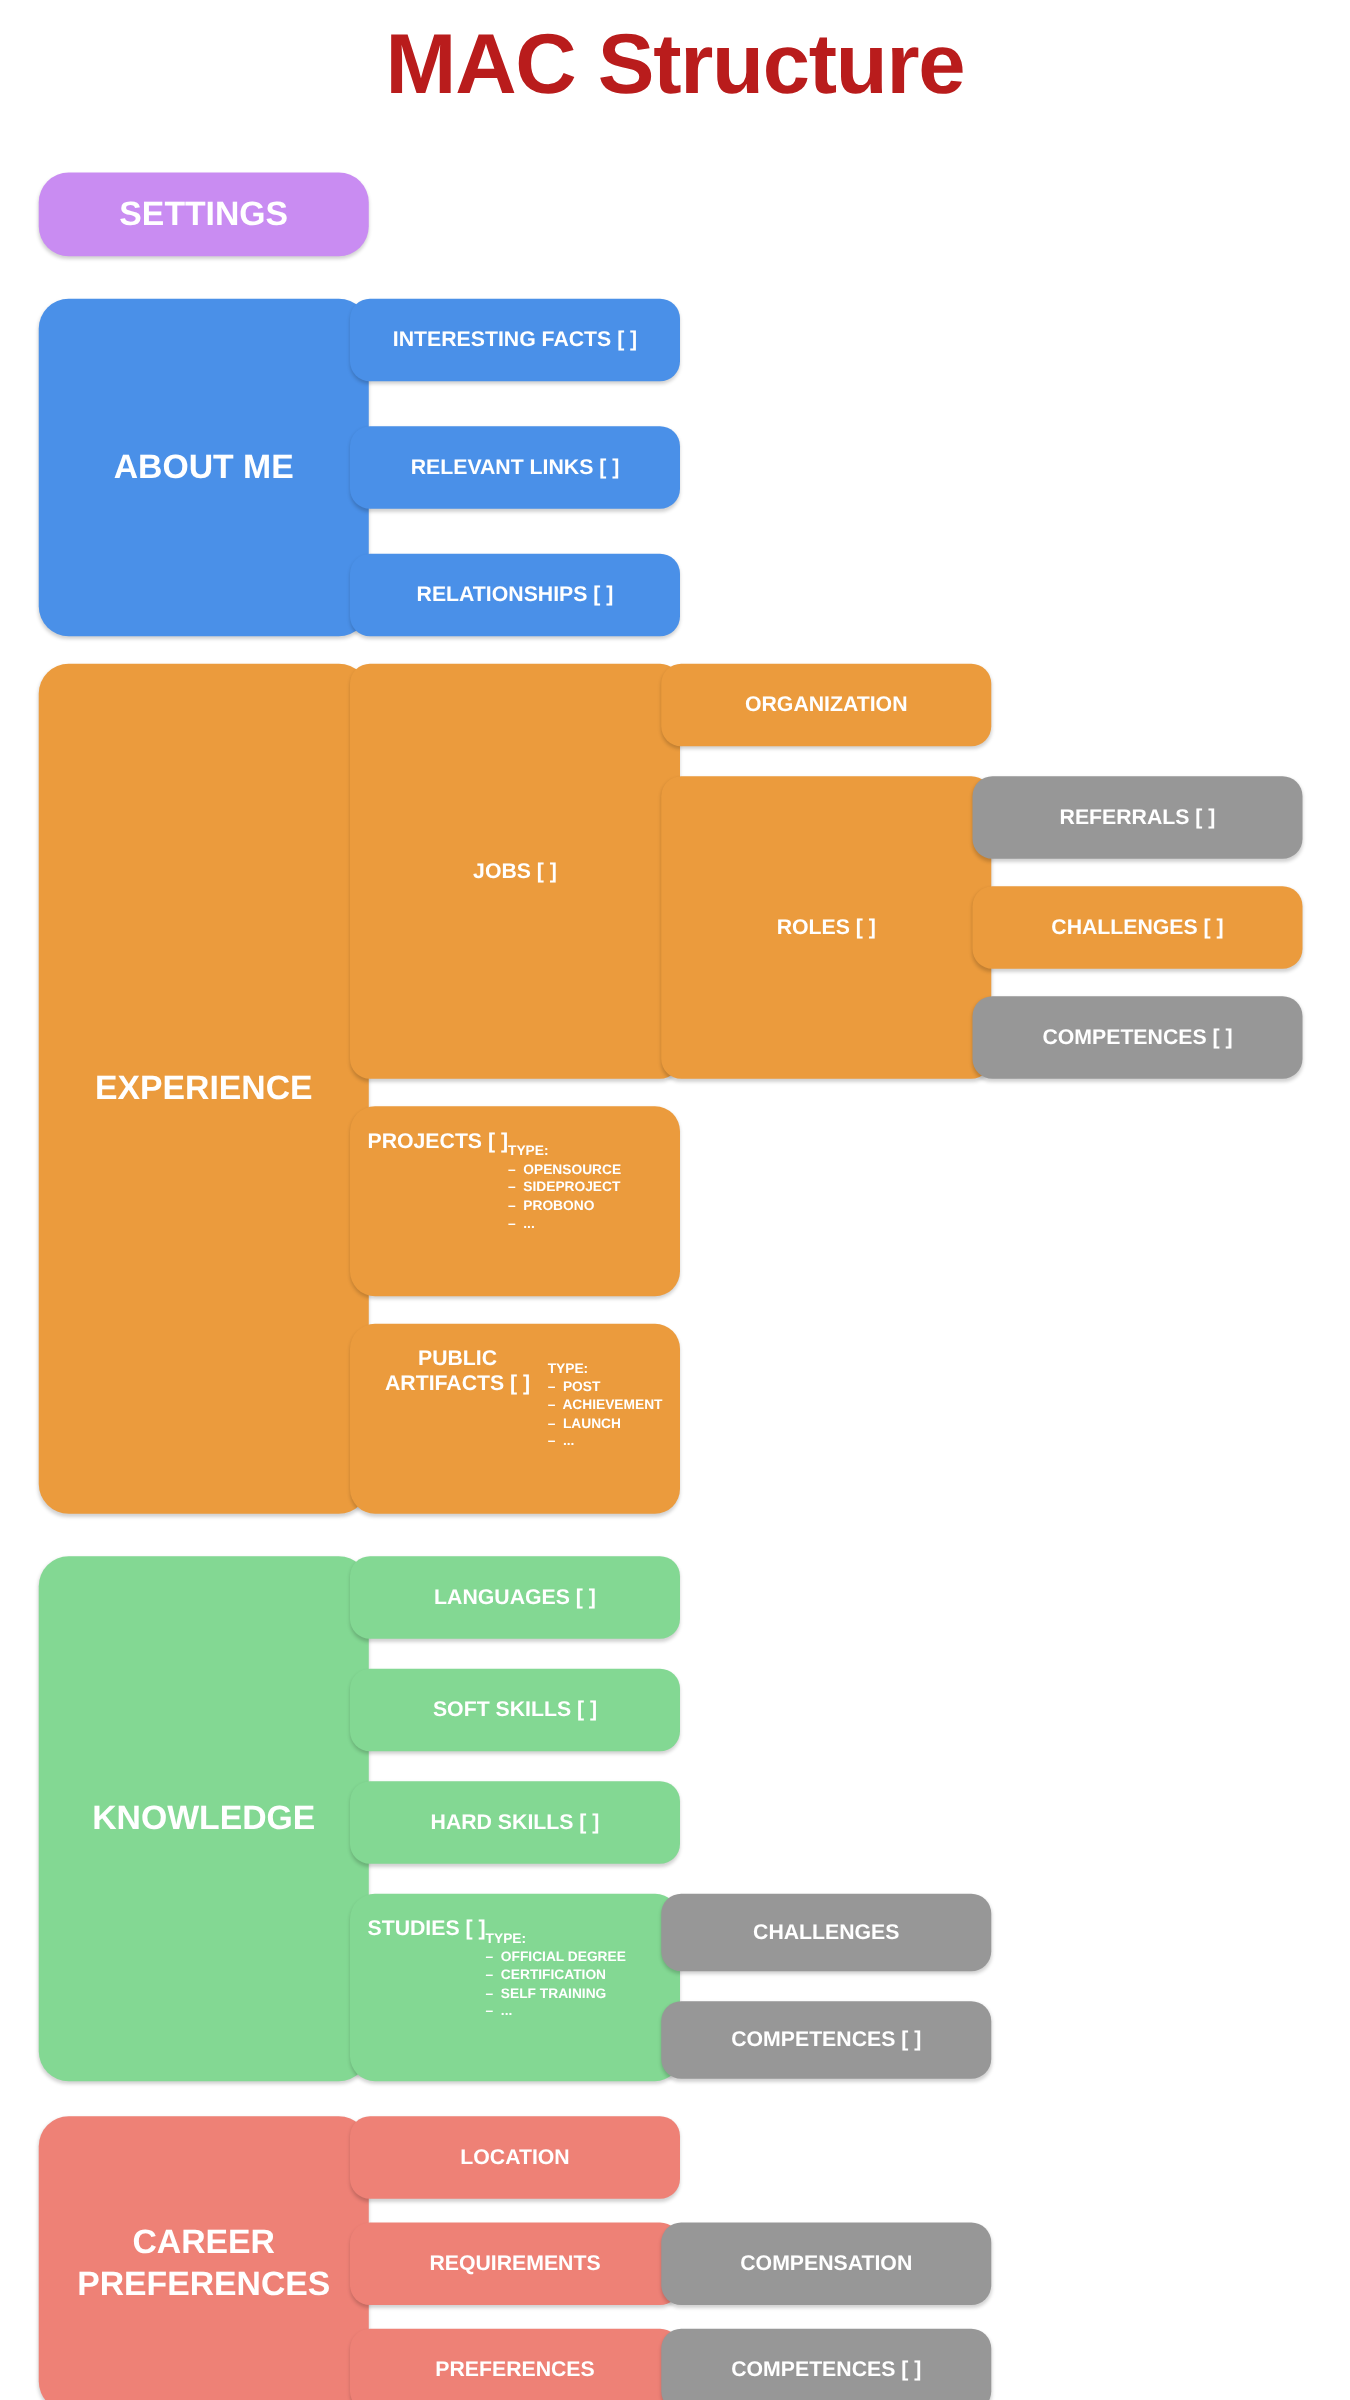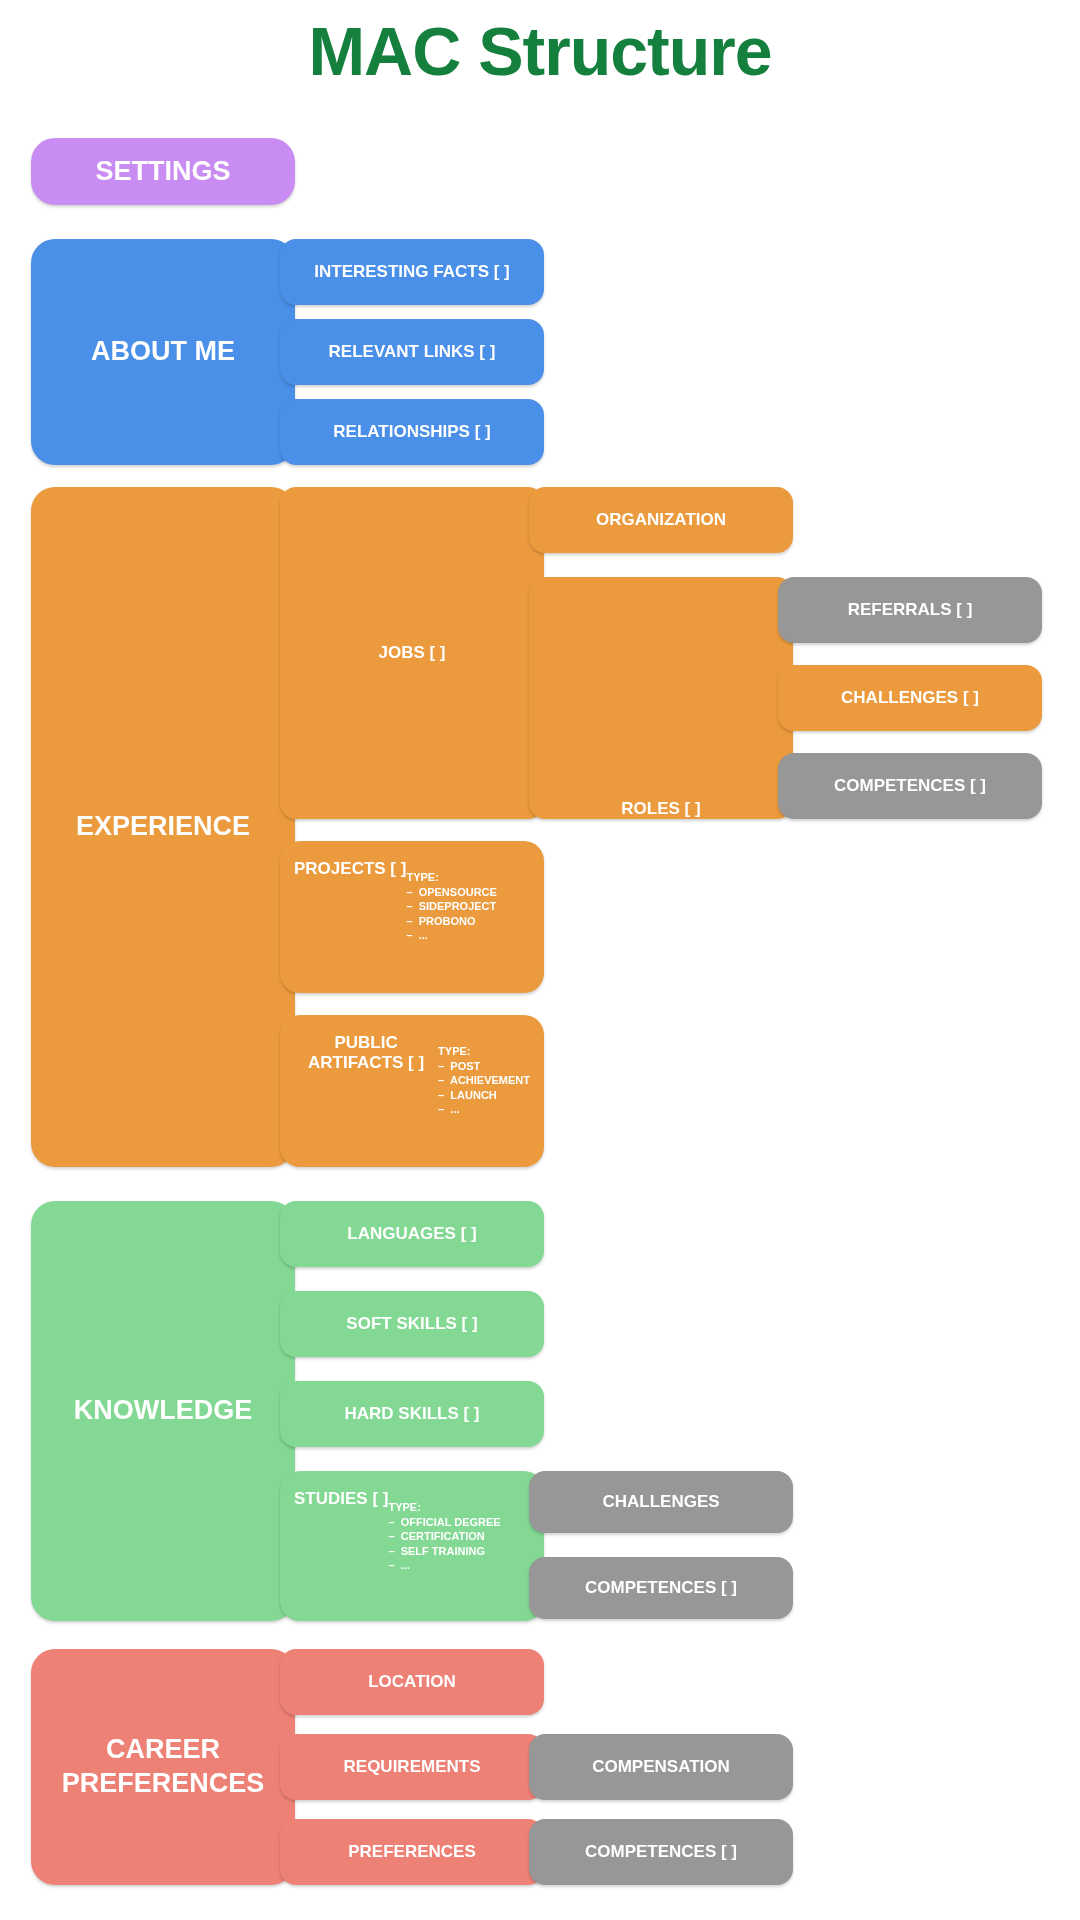--- a/index.html
+++ b/index.html
@@ -10,33 +10,33 @@
     overflow: hidden;
   }
   .page { width: 1080px; height: 1920px; padding: 12px 0 0 31px; }
 
   .title {
     width: 1018px;
     text-align: center;
     font-size: 68px;
     font-weight: 800;
     letter-spacing: -1px;
-    color: #15803d;
+    color: #b91c1c;
     margin-bottom: 48px;
   }
 
   .section { display: flex; align-items: stretch; gap: 19px; }
   .mt-settings { margin-top: 0; }
   .mt-about    { margin-top: 34px; }
   .mt-exp      { margin-top: 22px; }
   .mt-know     { margin-top: 34px; }
   .mt-career   { margin-top: 28px; }
 
   .col { display: flex; flex-direction: column; width: 230px; flex: 0 0 230px; }
-  .gap26 { gap: 14px; }
+  .gap26 { gap: 36px; }
   .gap24 { gap: 24px; }
   .gap22 { gap: 22px; }
   .gap19 { gap: 19px; }
 
   .node {
     width: 264px;
     color: #ffffff;
     display: flex;
     align-items: center;
     justify-content: center;
@@ -50,21 +50,21 @@
     border-radius: 24px;
     line-height: 1.25;
     padding: 0 8px;
   }
   .child { font-size: 17px; font-weight: 700; padding: 0 6px; }
   .h67 { height: 67px; }
   .h66 { height: 66px; flex: 0 0 66px; }
   .h62 { height: 62px; flex: 0 0 62px; }
   .grow { flex: 1 1 auto; }
   .jobs-h  { height: 332px; flex: 0 0 332px; }
-  .roles-h { height: 242px; flex: 0 0 242px; align-items: flex-end; }
+  .roles-h { height: 242px; flex: 0 0 242px; }
   .detail-h { height: 152px; flex: 0 0 152px; }
   .studies-h { height: 150px; flex: 0 0 150px; }
 
   .spacer { flex: 0 0 auto; width: 230px; }
   .sp68  { height: 68px; }
   .sp246 { height: 246px; }
   .sp66  { height: 66px; }
 
   .detail {
     flex-direction: row;

